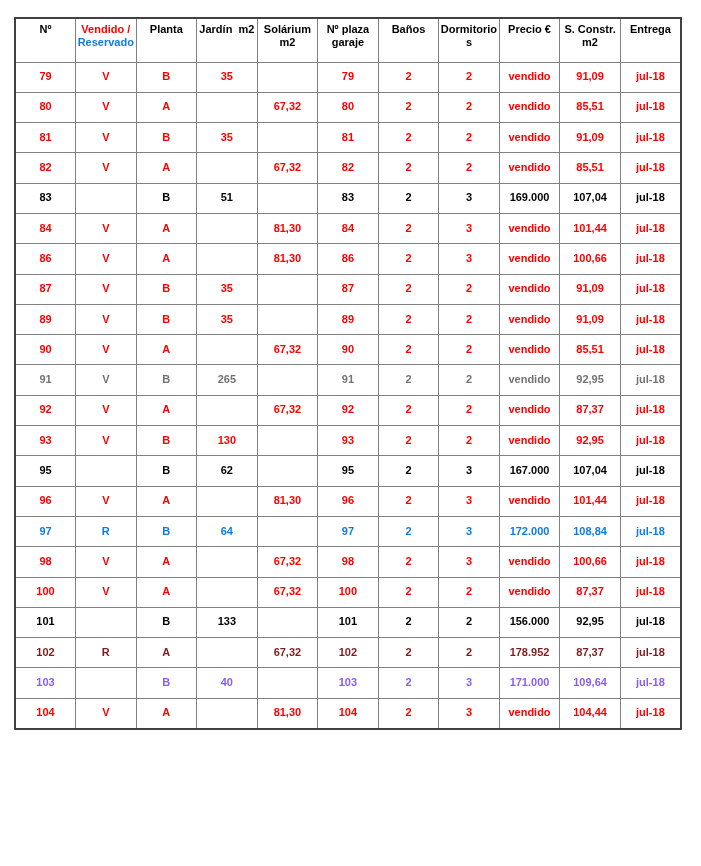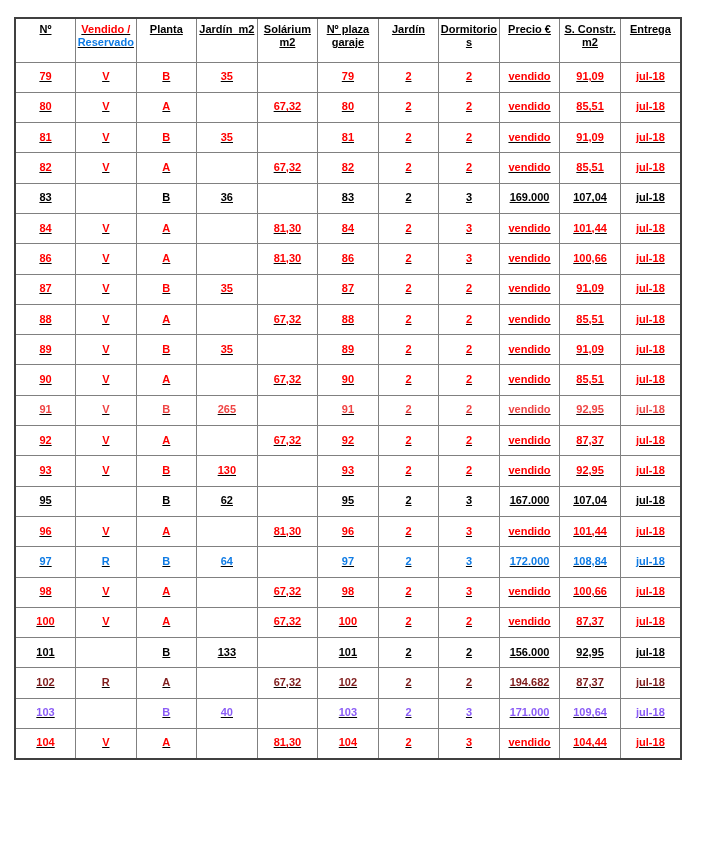--- a/index.html
+++ b/index.html
@@ -6,21 +6,20 @@
     margin: 0;
     padding: 0;
     background: #ffffff;
     width: 701px;
     height: 866px;
     overflow: hidden;
     font-family: "Liberation Sans", sans-serif;
   }
   .page {
     padding: 17px 0 10px 14px;
-    text-decoration: underline;
   }
   table.units {
     border-collapse: collapse;
     table-layout: fixed;
     width: 668px;
     border: 2px solid #404040;
     background: #ffffff;
   }
   table.units th,
   table.units td {
@@ -74,21 +73,21 @@
           </th>
           <th>
             <div class="hline">Solárium</div>
             <div class="hline">m2</div>
           </th>
           <th>
             <div class="hline">Nº plaza</div>
             <div class="hline">garaje</div>
           </th>
           <th>
-            <div class="hline">Jardín</div>
+            <div class="hline">Baños</div>
           </th>
           <th>
             <div class="hline">Dormitorio</div>
             <div class="hline">s</div>
           </th>
           <th>
             <div class="hline">Precio €</div>
           </th>
           <th>
             <div class="hline">S. Constr.</div>
@@ -149,21 +148,21 @@
           <td>2</td>
           <td>2</td>
           <td>vendido</td>
           <td>85,51</td>
           <td>jul-18</td>
         </tr>
         <tr style="color: rgb(0, 0, 0);">
           <td>83</td>
           <td></td>
           <td>B</td>
-          <td>36</td>
+          <td>51</td>
           <td></td>
           <td>83</td>
           <td>2</td>
           <td>3</td>
           <td>169.000</td>
           <td>107,04</td>
           <td>jul-18</td>
         </tr>
         <tr style="color: rgb(255, 0, 0);">
           <td>84</td>
@@ -197,33 +196,20 @@
           <td>B</td>
           <td>35</td>
           <td></td>
           <td>87</td>
           <td>2</td>
           <td>2</td>
           <td>vendido</td>
           <td>91,09</td>
           <td>jul-18</td>
         </tr>
-        <tr style="color: rgb(255, 0, 0);">
-          <td>88</td>
-          <td>V</td>
-          <td>A</td>
-          <td></td>
-          <td>67,32</td>
-          <td>88</td>
-          <td>2</td>
-          <td>2</td>
-          <td>vendido</td>
-          <td>85,51</td>
-          <td>jul-18</td>
-        </tr>
         <tr style="color: rgb(255, 0, 0); margin-left: 44px;">
           <td>89</td>
           <td>V</td>
           <td>B</td>
           <td>35</td>
           <td></td>
           <td>89</td>
           <td>2</td>
           <td>2</td>
           <td>vendido</td>
@@ -236,21 +222,21 @@
           <td>A</td>
           <td></td>
           <td>67,32</td>
           <td>90</td>
           <td>2</td>
           <td>2</td>
           <td>vendido</td>
           <td>85,51</td>
           <td>jul-18</td>
         </tr>
-        <tr style="color: #ef4444;">
+        <tr style="color: #737373;">
           <td>91</td>
           <td>V</td>
           <td>B</td>
           <td>265</td>
           <td></td>
           <td>91</td>
           <td>2</td>
           <td>2</td>
           <td>vendido</td>
           <td>92,95</td>
@@ -362,21 +348,21 @@
         </tr>
         <tr style="color: #7f1d1d;">
           <td>102</td>
           <td>R</td>
           <td>A</td>
           <td></td>
           <td>67,32</td>
           <td>102</td>
           <td>2</td>
           <td>2</td>
-          <td>194.682</td>
+          <td>178.952</td>
           <td>87,37</td>
           <td>jul-18</td>
         </tr>
         <tr style="color: #8b5cf6;">
           <td>103</td>
           <td></td>
           <td>B</td>
           <td>40</td>
           <td></td>
           <td>103</td>

